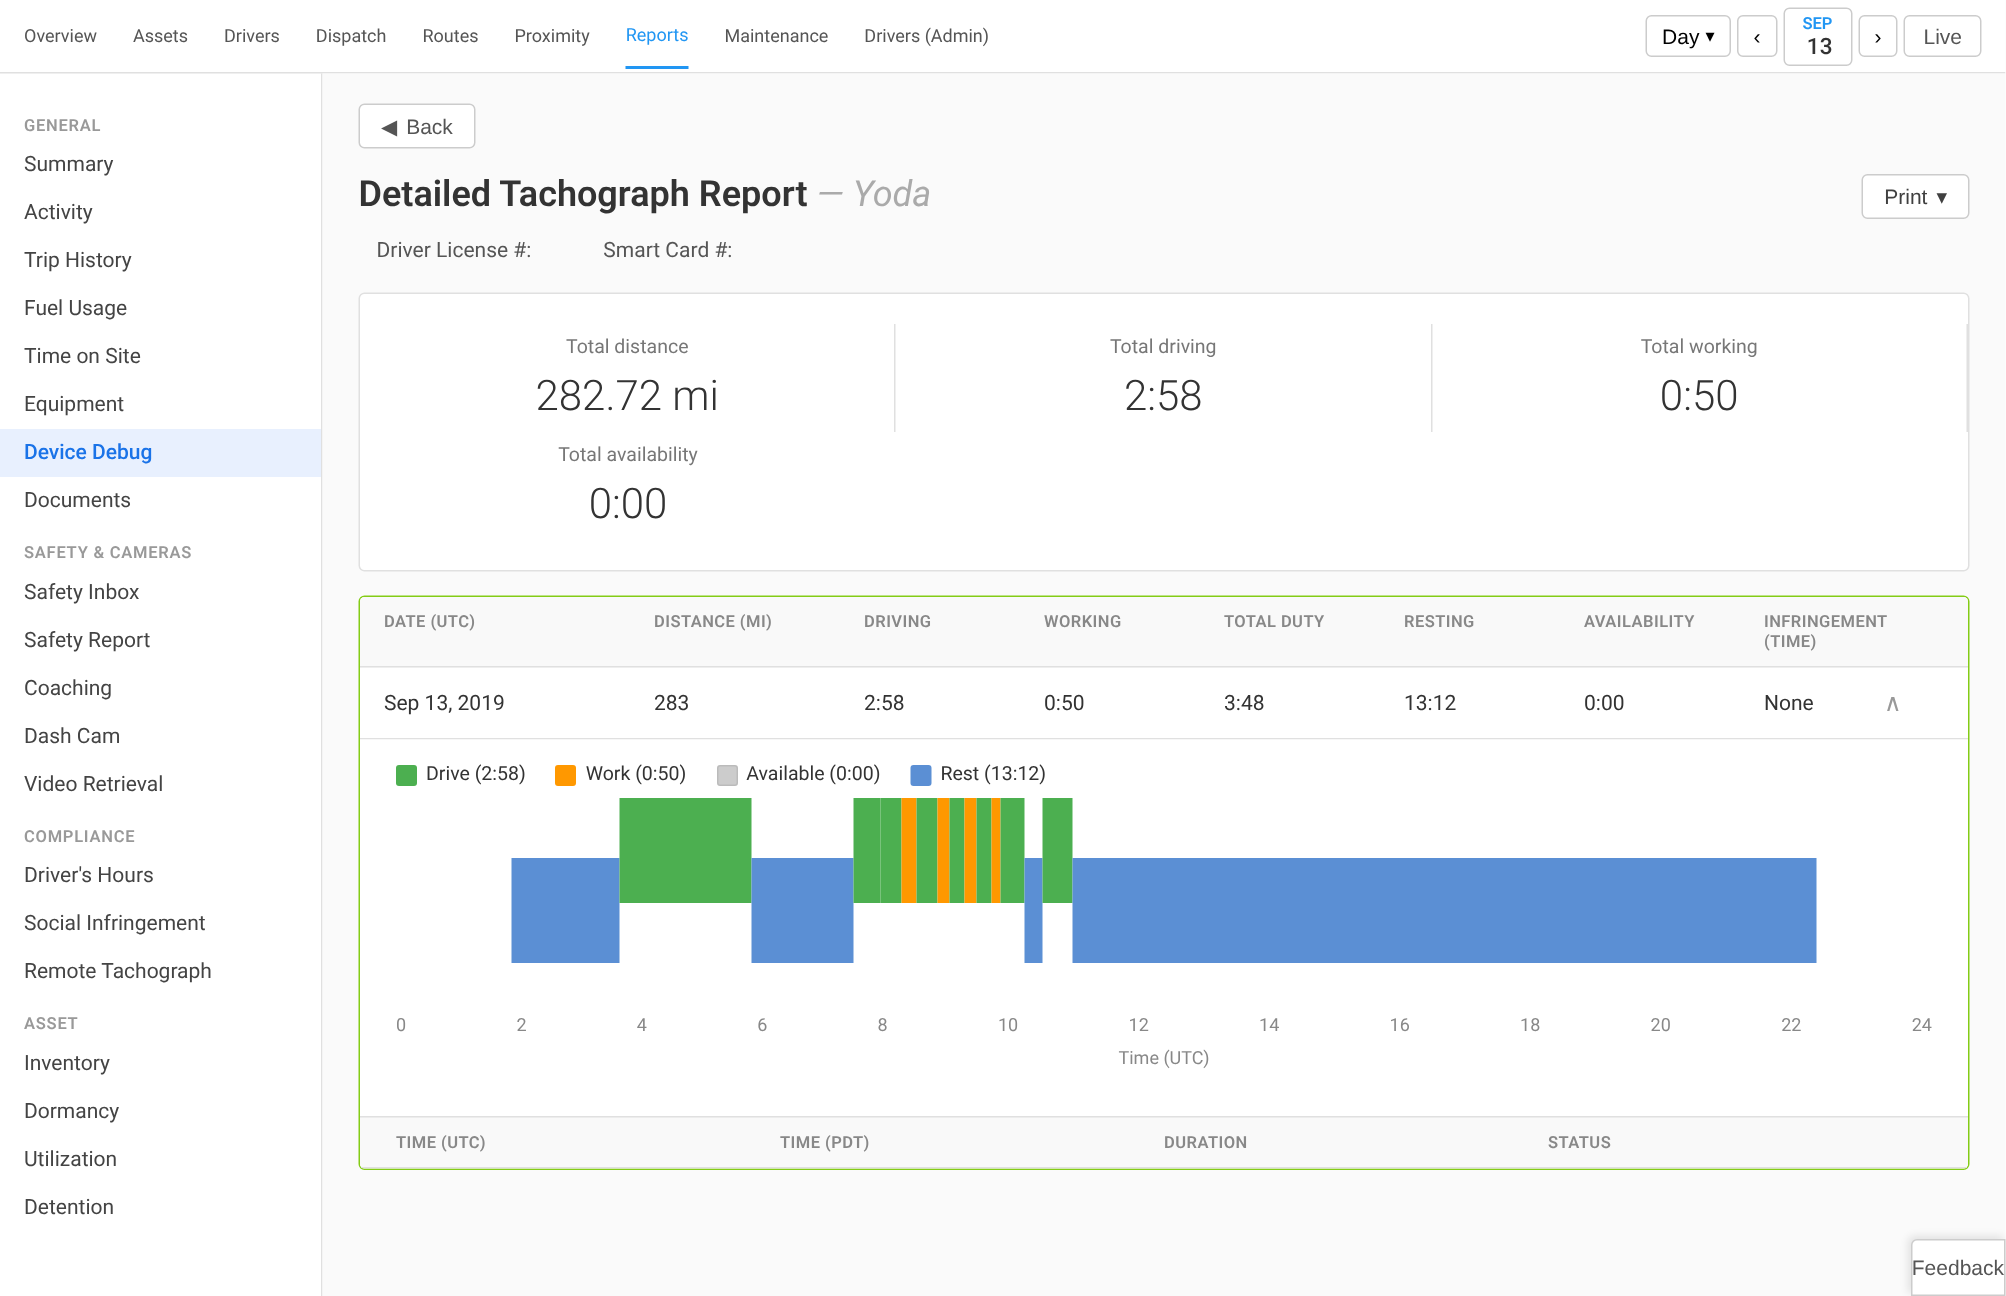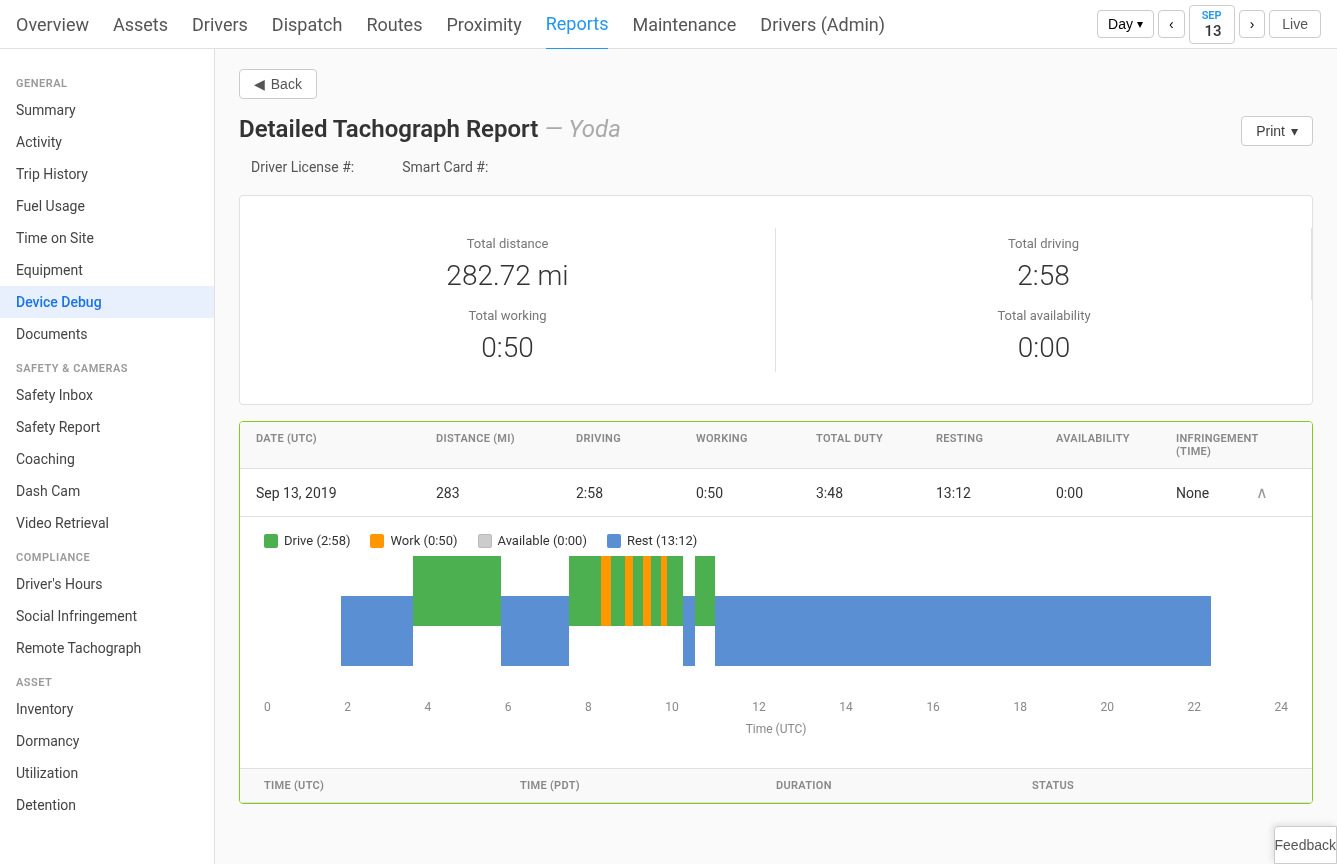--- a/index.html
+++ b/index.html
@@ -5,21 +5,21 @@
     * { box-sizing: border-box; margin: 0; padding: 0; }
     body { font-family: -apple-system, BlinkMacSystemFont, 'Segoe UI', Roboto, sans-serif; font-size: 14px; color: #333; background: #fff; }
 
     
     .top-nav {
       display: flex; align-items: center; justify-content: space-between;
       border-bottom: 1px solid #e0e0e0; padding: 0 16px; height: 49px;
       background: #fff;
     }
     .top-nav-left { display: flex; gap: 24px; align-items: center; }
-    .top-nav-item { font-size: 18px; color: #555; cursor: pointer; padding: 14px 0; text-decoration: none; }
+    .top-nav-item { font-size: 12px; color: #555; cursor: pointer; padding: 14px 0; text-decoration: none; }
     .top-nav-item.active { color: #2196f3; border-bottom: 2px solid #2196f3; }
     .top-nav-right { display: flex; align-items: center; gap: 4px; }
     .nav-date-btn {
       display: flex; align-items: center; gap: 4px;
       border: 1px solid #ccc; border-radius: 4px; padding: 5px 10px;
       cursor: pointer; background: #fff; font-size: 14px;
     }
     .nav-arrow-btn {
       border: 1px solid #ccc; border-radius: 4px; padding: 5px 10px;
       cursor: pointer; background: #fff; font-size: 14px; display: flex; align-items: center;
@@ -60,22 +60,22 @@
     .page-title { font-size: 24px; font-weight: 600; color: #333; margin-bottom: 4px; }
     .page-title .driver-name { color: #aaa; font-weight: 400; font-style: italic; }
     .title-row { display: flex; justify-content: space-between; align-items: center; margin-bottom: 12px; }
 
     
     .driver-info { display: flex; gap: 48px; margin-bottom: 20px; font-size: 14px; color: #555; margin-left: 12px; }
 
     
     .stats-card {
       background: #fff; border: 1px solid #e0e0e0; border-radius: 4px;
-      display: grid; grid-template-columns: repeat(2, 1fr);
-      padding: 32px 0; margin-bottom: 16px;
+      display: grid; grid-template-columns: repeat(3, 1fr);
+      padding: 20px 0; margin-bottom: 16px;
     }
     .stat-item { text-align: center; padding: 8px 16px; border-right: 1px solid #e0e0e0; }
     .stat-item:last-child { border-right: none; }
     .stat-label { font-size: 13px; color: #777; margin-bottom: 8px; }
     .stat-value { font-size: 28px; font-weight: 300; color: #333; }
 
     
     .data-table {
       background: #fff; border: 1px solid #84cc16; border-radius: 4px;
       margin-bottom: 0; overflow: hidden;

